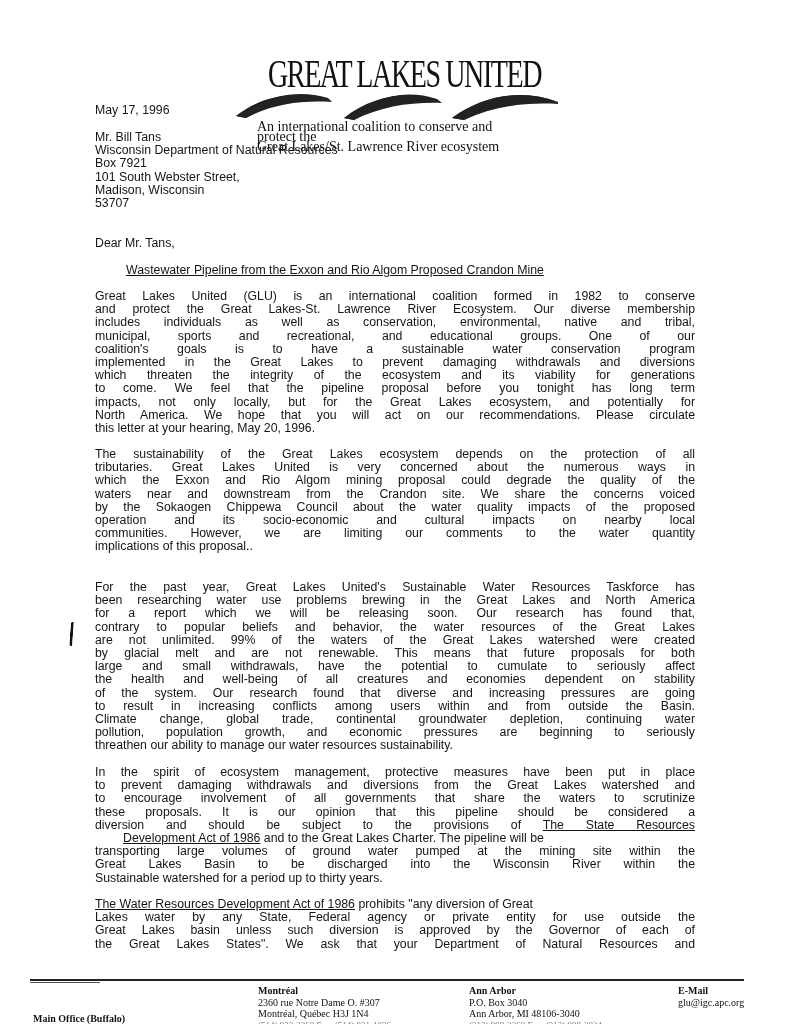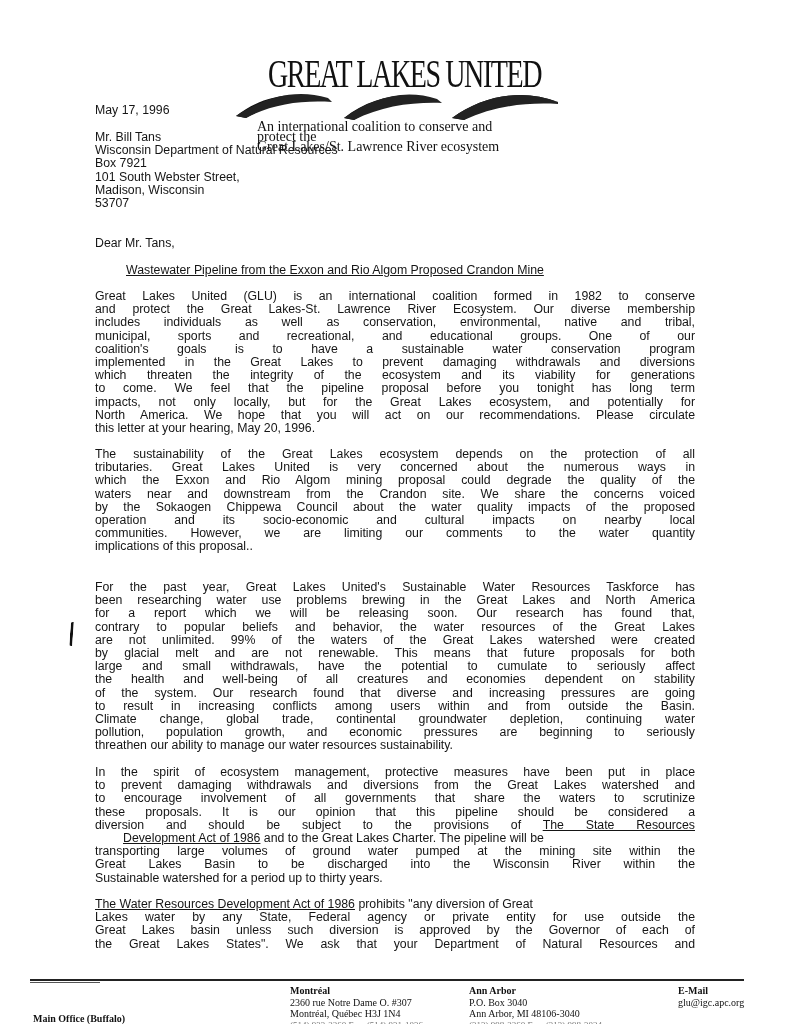--- a/index.html
+++ b/index.html
@@ -52,21 +52,21 @@
     .footer-rule { position: absolute; left: 30px; top: 979px; width: 714px; height: 0; border-top: 2px solid #222; }
     .footer-rule-thin { position: absolute; left: 30px; top: 982px; width: 70px; height: 0; border-top: 1px solid #555; }
     .footer-col {
       position: absolute; top: 985px;
       font-family: "Liberation Serif", serif; font-size: 10px; line-height: 11.5px; color: #111;
       white-space: nowrap;
     }
     .footer-col .head { font-weight: bold; }
     .footer-col .cut { color: #777; height: 6px; overflow: hidden; font-size: 9px; }
     .col-buffalo { left: 33px; margin-top: 28px; }
-    .col-montreal { left: 258px; margin-left: 32px; }
+    .col-montreal { left: 258px; }
     .col-annarbor { left: 469px; }
     .col-email { left: 678px; }
   </style>
 </head>
 <body>
 
 <div class="page">
 
   <div class="logo">
     <div class="logo-title">GREAT LAKES UNITED</div>

